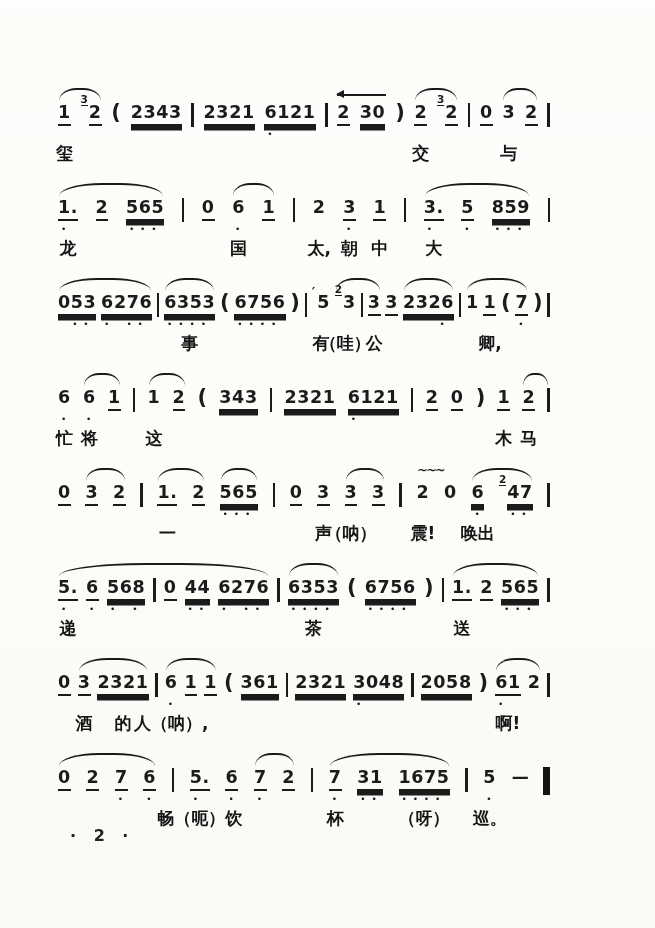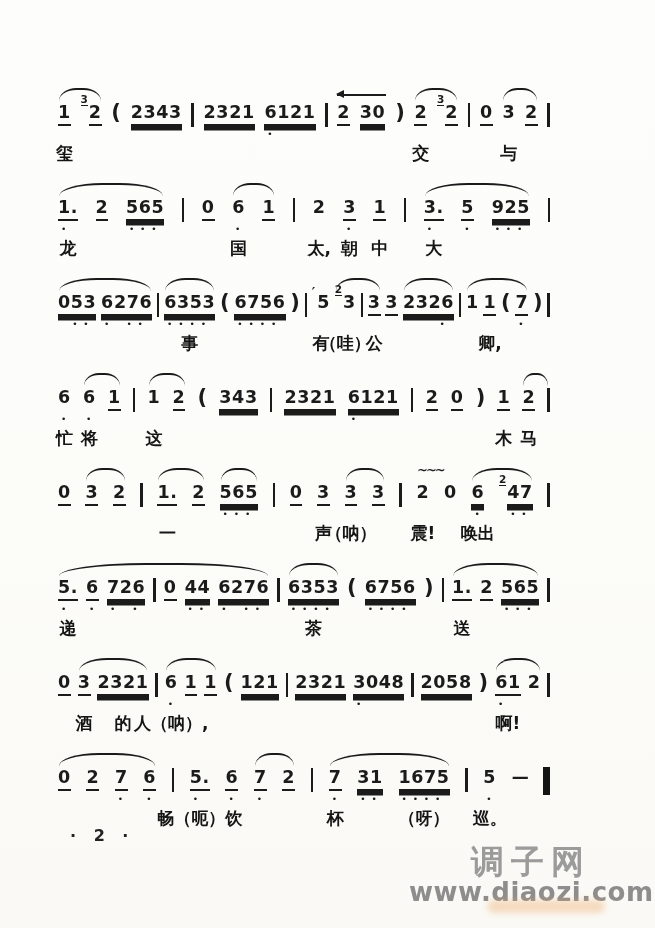--- a/index.html
+++ b/index.html
@@ -163,21 +163,21 @@
               <i></i>
             </span></span>
           <span class="lyr">大</span>
         </div>
         <div class="cell">
           <span class="tw"><span class="txt u1">5</span><span class="dots">
               <i>•</i>
             </span></span>
         </div>
         <div class="cell">
-          <span class="tw"><span class="txt u2">925</span><span class="dots">
+          <span class="tw"><span class="txt u2">859</span><span class="dots">
               <i>•</i>
               <i>•</i>
               <i>•</i>
             </span></span>
         </div>
         <div class="bar"></div>
         <div class="arc" style="left: 1px; width: 104px;"></div>
         <div class="arc" style="left: 175px; width: 41px;"></div>
         <div class="arc" style="left: 367px; width: 104px;"></div>
       </div>
@@ -403,21 +403,21 @@
               <i></i>
             </span></span>
           <span class="lyr">递</span>
         </div>
         <div class="cell">
           <span class="tw"><span class="txt u1">6</span><span class="dots">
               <i>•</i>
             </span></span>
         </div>
         <div class="cell">
-          <span class="tw"><span class="txt u2">726</span><span class="dots">
+          <span class="tw"><span class="txt u2">568</span><span class="dots">
               <i>•</i>
               <i></i>
               <i>•</i>
             </span></span>
         </div>
         <div class="bar"></div>
         <div class="cell">
           <span class="tw"><span class="txt u1">0</span></span>
         </div>
         <div class="cell">
@@ -494,21 +494,21 @@
           <span class="lyr">人（呐）,</span>
         </div>
         <div class="cell">
           <span class="tw"><span class="txt u1">1</span></span>
         </div>
         <div class="cell">
           <span class="tw"><span class="txt u1">1</span></span>
         </div>
         <div class="paren">(</div>
         <div class="cell">
-          <span class="tw"><span class="txt u2">121</span></span>
+          <span class="tw"><span class="txt u2">361</span></span>
         </div>
         <div class="bar"></div>
         <div class="cell">
           <span class="tw"><span class="txt u2">2321</span></span>
         </div>
         <div class="cell">
           <span class="tw"><span class="txt u2">3048</span><span class="dots">
               <i>•</i>
               <i></i>
               <i></i>
@@ -603,18 +603,13 @@
           <span class="lyr">巡。</span>
         </div>
         <div class="dash">—</div>
         <div class="finbar"></div>
         <div class="arc" style="left: 1px; width: 96px;"></div>
         <div class="arc" style="left: 197px; width: 39px;"></div>
         <div class="arc" style="left: 272px; width: 119px;"></div>
       </div>
     </div>
   <div class="page-num">· 2 ·</div>
-  <div class="watermark">
-    <div class="wm-smudge"></div>
-    <div class="wm-name">调子网</div>
-    <div class="wm-url">www.diaozi.com</div>
-  </div>
 </div>
 
 </body></html>

